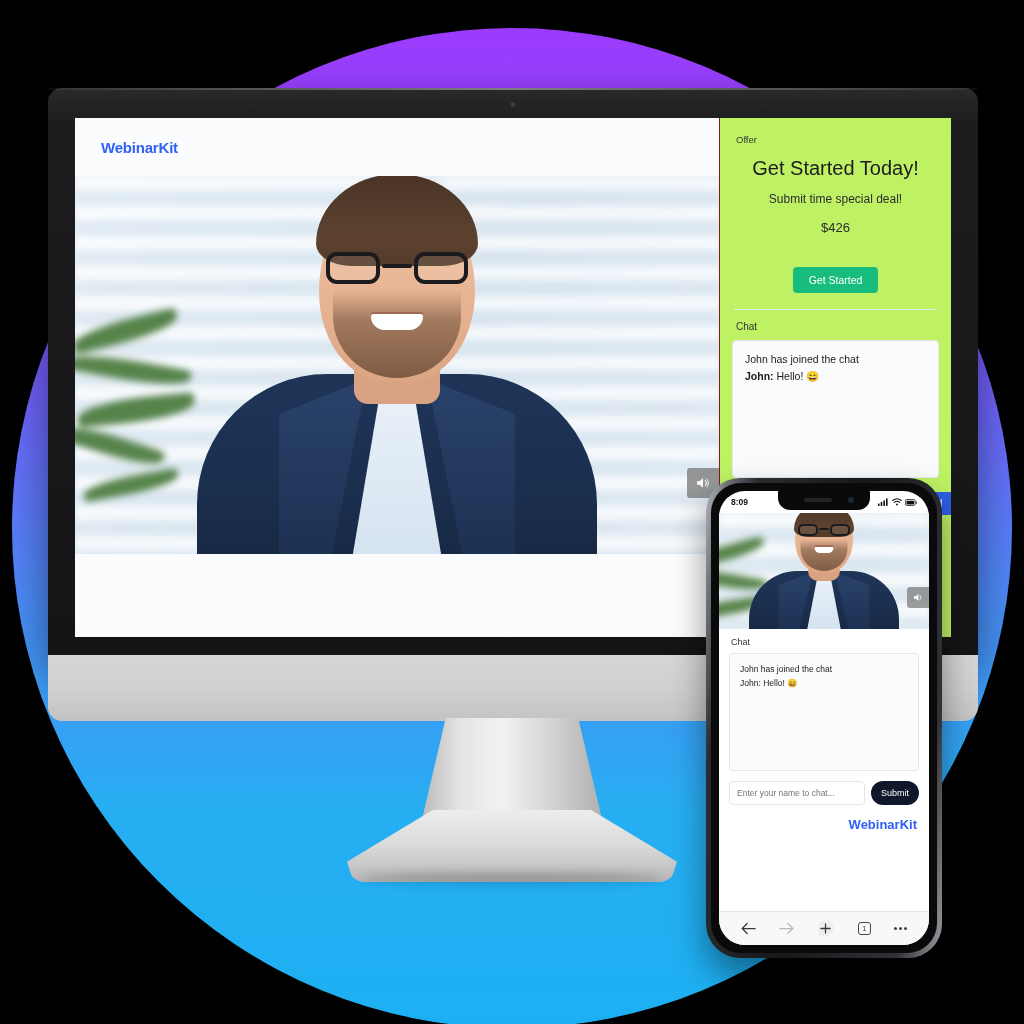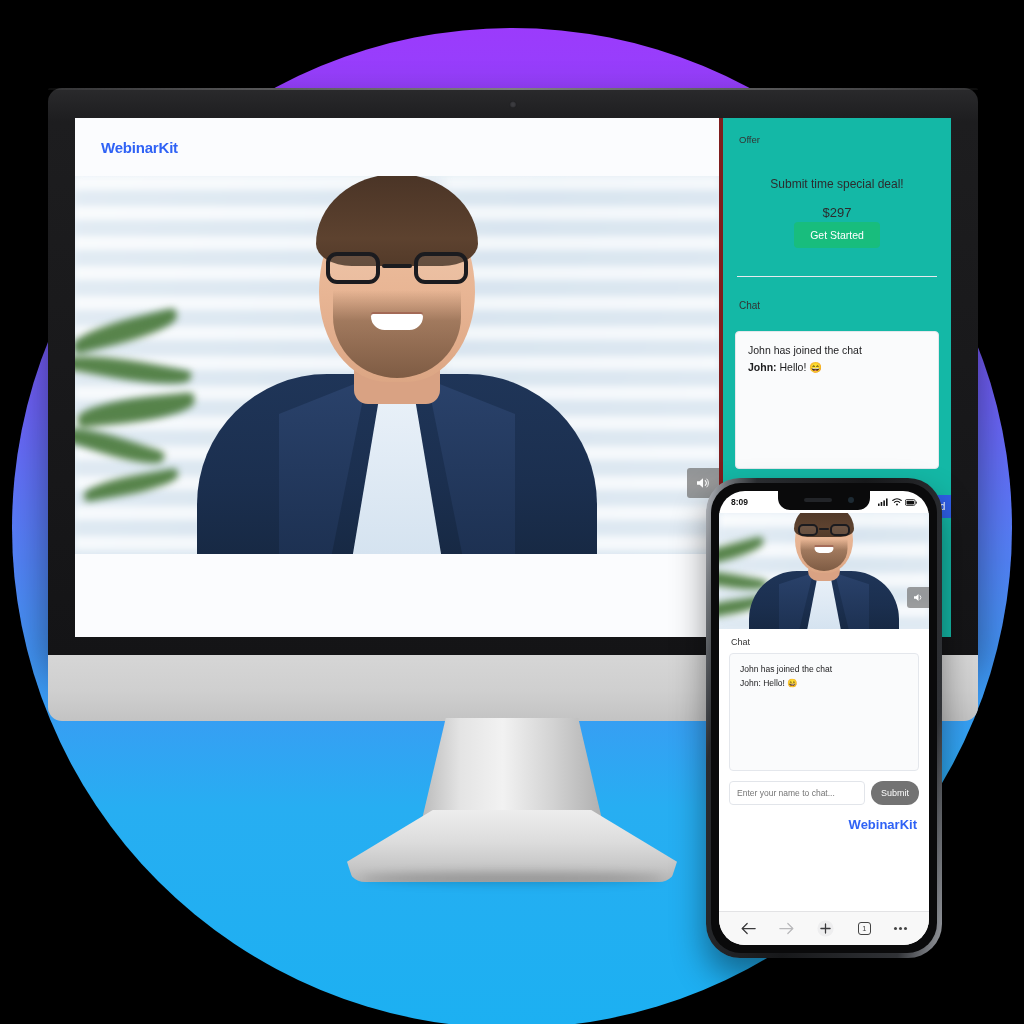--- a/index.html
+++ b/index.html
@@ -148,30 +148,30 @@
   .speaker-tab {
     position: absolute; right: 0; top: 292px;
     width: 32px; height: 30px; background: rgba(120,120,120,0.75);
     display: flex; align-items: center; justify-content: center;
     border-radius: 3px 0 0 3px;
   }
 
   
   .dt-side {
     position: absolute; right: 0; top: 0; width: 232px; height: 519px;
-    background: #14b8a6; border-left: 4px solid #7f1d1d;
-    display: flex; flex-direction: column; gap: 12px;
+    background: #bef264; border-left: 1px solid #7f1d1d;
+    display: flex; flex-direction: column;
   }
   .side-label { font-size: 9.5px; color: #333; padding: 16px 0 0 16px; }
   .offer-box { padding: 8px 12px 16px; text-align: center; }
   .offer-title { font-size: 20px; font-weight: 500; color: #1c1c1e; margin-top: 4px; }
   .offer-sub { font-size: 12px; color: #2c2c2e; margin-top: 12px; }
   .offer-price { font-size: 13px; color: #2c2c2e; margin-top: 14px; }
   .cta {
-    display: inline-block; margin-top: 2px; padding: 7px 16px;
+    display: inline-block; margin-top: 32px; padding: 7px 16px;
     background: #18bd7d; color: #fff; font-size: 10.5px; border-radius: 4px;
     border: none; cursor: pointer;
   }
   .divider { height: 1px; background: #e7eaef; margin: 0 14px; }
   .chat-label { font-size: 10px; color: #333; padding: 11px 0 8px 16px; }
   .chat-box {
     margin: 0 12px; height: 138px; background: #fafbfc;
     border: 1px solid #e4e7ec; border-radius: 4px; padding: 10px 12px;
   }
   .msg { font-size: 10.5px; color: #1c1c1e; line-height: 1.65; }
@@ -237,21 +237,21 @@
     border: 1px solid #e4e7ec; border-radius: 4px; padding: 8px 10px;
   }
   .ph-msg { font-size: 8.5px; color: #1c1c1e; line-height: 1.7; }
   .ph-input-row { display: flex; align-items: flex-end; gap: 6px; padding: 10px 10px 0; }
   .ph-input {
     flex: 1; height: 24px; background: #fff; border: 1px solid #e2e5ea;
     border-radius: 4px; font-size: 8.5px; color: #a6abb2; padding: 0 7px;
     font-family: "Liberation Sans", sans-serif;
   }
   .ph-submit {
-    background: #737373; color: #fff; border: none; border-radius: 12px;
+    background: #0f172a; color: #fff; border: none; border-radius: 12px;
     font-size: 9px; padding: 7px 10px; cursor: pointer;
     font-family: "Liberation Sans", sans-serif;
   }
   .ph-brand { text-align: right; padding: 12px 12px 0; color: #2f62f5; font-weight: bold; font-size: 13px; }
   .ph-toolbar {
     position: absolute; left: 0; right: 0; bottom: 0; height: 34px;
     background: #f8f8f8; border-top: 1px solid #e3e3e5;
     display: flex; align-items: center; justify-content: space-around; padding: 0 10px;
   }
   .tb-item { display:flex; align-items:center; justify-content:center; }
@@ -318,22 +318,23 @@
           </div>
         </div>
 
         <div class="dt-strip"></div>
       </div>
 
       <div class="dt-side">
         <div class="side-label">Offer</div>
 
         <div class="offer-box">
+          <div class="offer-title">Get Started Today!</div>
           <div class="offer-sub">Submit time special deal!</div>
-          <div class="offer-price">$297</div>
+          <div class="offer-price">$426</div>
           <button class="cta">Get Started</button>
         </div>
 
         <div class="divider"></div>
 
         <div class="chat-label">Chat</div>
 
         <div class="chat-box">
           <div class="msg">
             <span>John has joined the chat</span>

